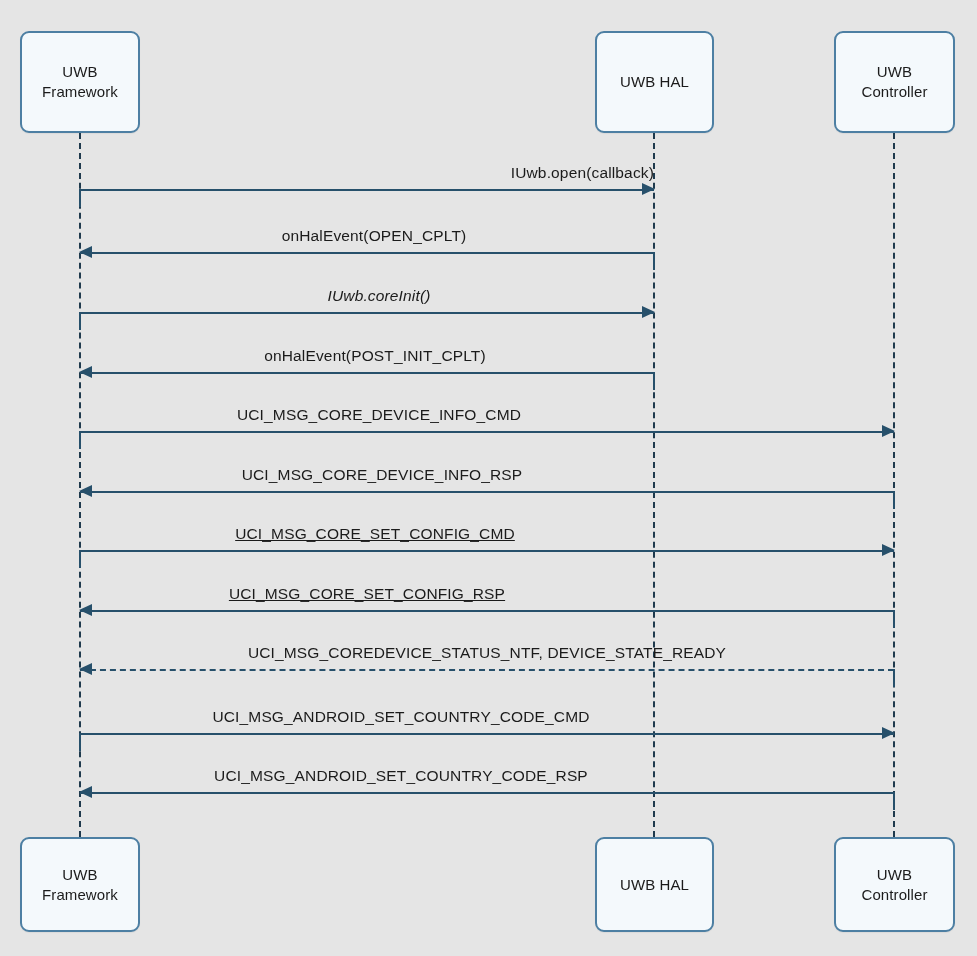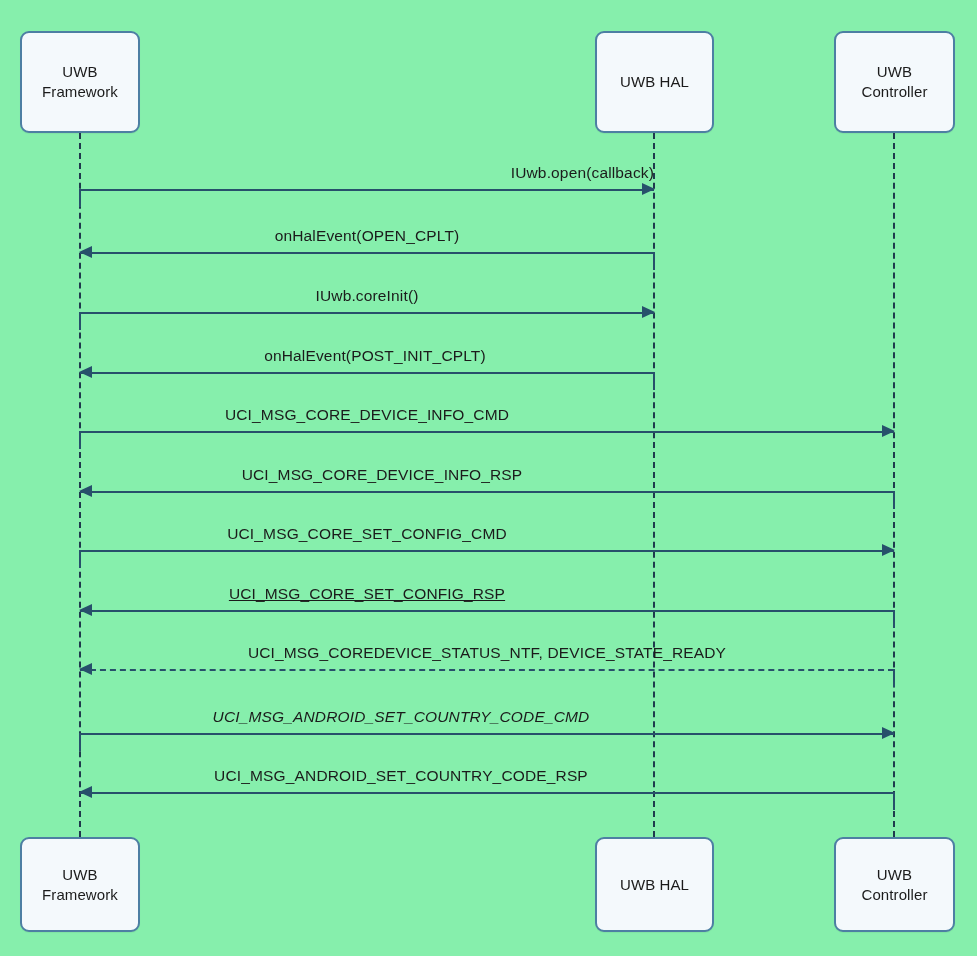--- a/index.html
+++ b/index.html
@@ -8,21 +8,21 @@
     background: #ffffff;
   }
   body {
     font-family: "Liberation Sans", sans-serif;
     -webkit-font-smoothing: antialiased;
   }
   #diagram {
     position: relative;
     width: 977px;
     height: 956px;
-    background: #86efac;
+    background: #e5e5e5;
     overflow: hidden;
   }
   .lifeline-box {
     position: absolute;
     box-sizing: border-box;
     background: #f4f9fc;
     border: 2px solid #4d7fa3;
     border-radius: 9px;
     display: flex;
     align-items: center;
@@ -121,77 +121,77 @@
   <div class="msg to-right" style="left:80px; top:189px; width:574px;">
     <div class="line"></div>
     <div class="head"></div>
     <div class="label" style="left:0; width:574px;text-align:right;">IUwb.open(callback)</div>
   </div>
   <div class="endtick" style="left:79px; top:189px;"></div>
 
   <div class="msg to-left" style="left:80px; top:252px; width:574px;">
     <div class="line"></div>
     <div class="head"></div>
-    <div class="label" style="left:0; width:574px;">onHalEvent(OPEN_CPLT)</div>
+    <div class="label" style="left:7px; width:574px;">onHalEvent(OPEN_CPLT)</div>
   </div>
   <div class="endtick" style="left:653px; top:252px;"></div>
 
   <div class="msg to-right" style="left:80px; top:312px; width:574px;">
     <div class="line"></div>
     <div class="head"></div>
-    <div class="label" style="left:0; width:574px;">IUwb.coreInit()</div>
+    <div class="label" style="left:12px; width:574px;font-style:italic;">IUwb.coreInit()</div>
   </div>
   <div class="endtick" style="left:79px; top:312px;"></div>
 
   <div class="msg to-left" style="left:80px; top:372px; width:574px;">
     <div class="line"></div>
     <div class="head"></div>
     <div class="label" style="left:8px; width:574px;">onHalEvent(POST_INIT_CPLT)</div>
   </div>
   <div class="endtick" style="left:653px; top:372px;"></div>
 
   <div class="msg to-right" style="left:80px; top:431px; width:814px;">
     <div class="line"></div>
     <div class="head"></div>
-    <div class="label" style="left:0; width:574px;">UCI_MSG_CORE_DEVICE_INFO_CMD</div>
+    <div class="label" style="left:12px; width:574px;">UCI_MSG_CORE_DEVICE_INFO_CMD</div>
   </div>
   <div class="endtick" style="left:79px; top:431px;"></div>
 
   <div class="msg to-left" style="left:80px; top:491px; width:814px;">
     <div class="line"></div>
     <div class="head"></div>
     <div class="label" style="left:15px; width:574px;">UCI_MSG_CORE_DEVICE_INFO_RSP</div>
   </div>
   <div class="endtick" style="left:893px; top:491px;"></div>
 
   <div class="msg to-right" style="left:80px; top:550px; width:814px;">
     <div class="line"></div>
     <div class="head"></div>
-    <div class="label" style="left:0; width:574px;">UCI_MSG_CORE_SET_CONFIG_CMD</div>
+    <div class="label" style="left:8px; width:574px;text-decoration:underline;">UCI_MSG_CORE_SET_CONFIG_CMD</div>
   </div>
   <div class="endtick" style="left:79px; top:550px;"></div>
 
   <div class="msg to-left" style="left:80px; top:610px; width:814px;">
     <div class="line"></div>
     <div class="head"></div>
     <div class="label" style="left:0; width:574px;text-decoration:underline;">UCI_MSG_CORE_SET_CONFIG_RSP</div>
   </div>
   <div class="endtick" style="left:893px; top:610px;"></div>
 
   <div class="msg to-left dashed" style="left:80px; top:669px; width:814px;">
     <div class="line"></div>
     <div class="head"></div>
     <div class="label" style="left:0; width:814px;">UCI_MSG_COREDEVICE_STATUS_NTF, DEVICE_STATE_READY</div>
   </div>
   <div class="endtick" style="left:893px; top:669px;"></div>
 
   <div class="msg to-right" style="left:80px; top:733px; width:814px;">
     <div class="line"></div>
     <div class="head"></div>
-    <div class="label" style="left:0; width:642px;font-style:italic;">UCI_MSG_ANDROID_SET_COUNTRY_CODE_CMD</div>
+    <div class="label" style="left:0; width:642px;">UCI_MSG_ANDROID_SET_COUNTRY_CODE_CMD</div>
   </div>
   <div class="endtick" style="left:79px; top:733px;"></div>
 
   <div class="msg to-left" style="left:80px; top:792px; width:814px;">
     <div class="line"></div>
     <div class="head"></div>
     <div class="label" style="left:0; width:642px;margin-top:16px;">UCI_MSG_ANDROID_SET_COUNTRY_CODE_RSP</div>
   </div>
   <div class="endtick" style="left:893px; top:792px;"></div>
 

